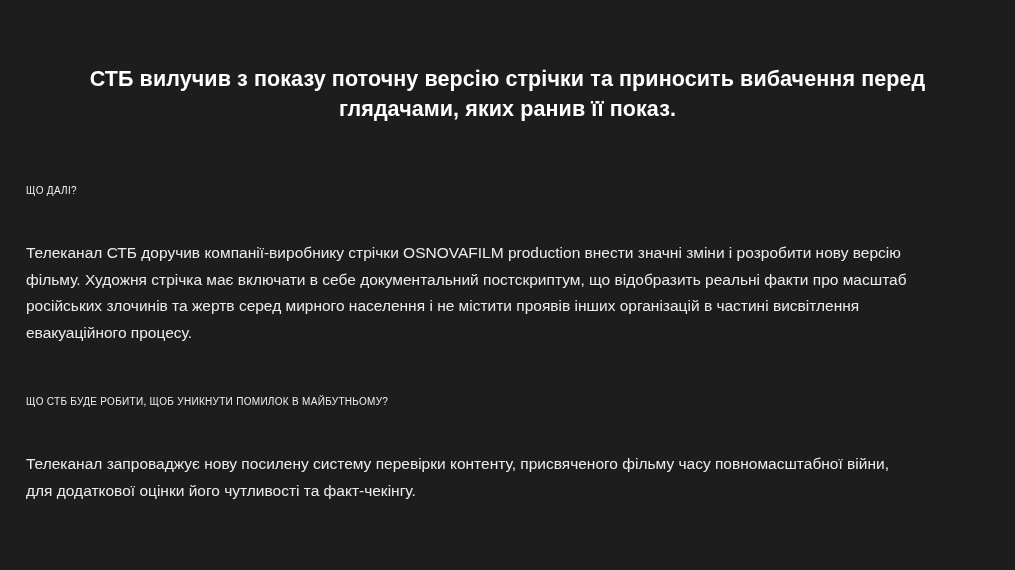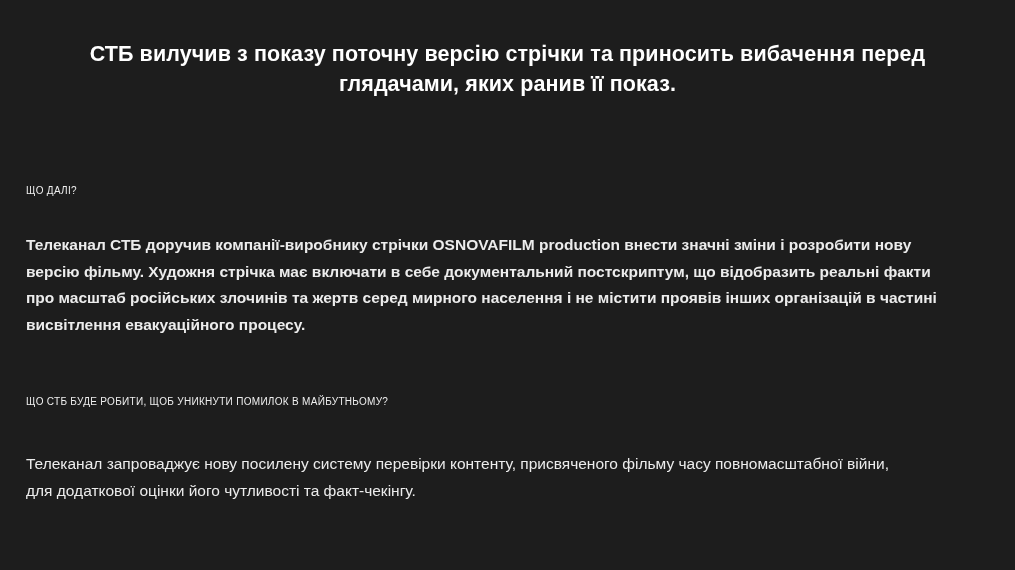--- a/index.html
+++ b/index.html
@@ -16,21 +16,21 @@
   }
   .page {
     position: relative;
     width: 1015px;
     height: 570px;
     box-sizing: border-box;
     padding: 0 26px;
   }
   .headline {
     margin: 0;
-    padding-top: 40px;
+    padding-top: 65px;
     text-align: center;
     font-size: 21.5px;
     font-weight: bold;
     line-height: 1.38;
     letter-spacing: 0.1px;
     color: #ffffff;
     padding-left: 62px;
     padding-right: 62px;
   }
   .section-heading {
@@ -40,21 +40,21 @@
     color: #efefef;
     margin: 0;
   }
   .body-text {
     font-size: 15.5px;
     line-height: 1.72;
     color: #ececec;
     margin: 0;
   }
   .blk-1 { position: absolute; left: 26px; top: 185px; }
-  .blk-2 { position: absolute; left: 26px; top: 232px; right: 60px; font-weight: bold; }
+  .blk-2 { position: absolute; left: 26px; top: 240px; right: 60px; }
   .blk-3 { position: absolute; left: 26px; top: 396px; }
   .blk-4 { position: absolute; left: 26px; top: 451px; right: 110px; }
 </style>
 </head>
 <body>
 
 <div class="page">
 
   <h1 class="headline">СТБ вилучив з показу поточну версію стрічки та приносить вибачення перед глядачами, яких ранив її показ.</h1>
 

